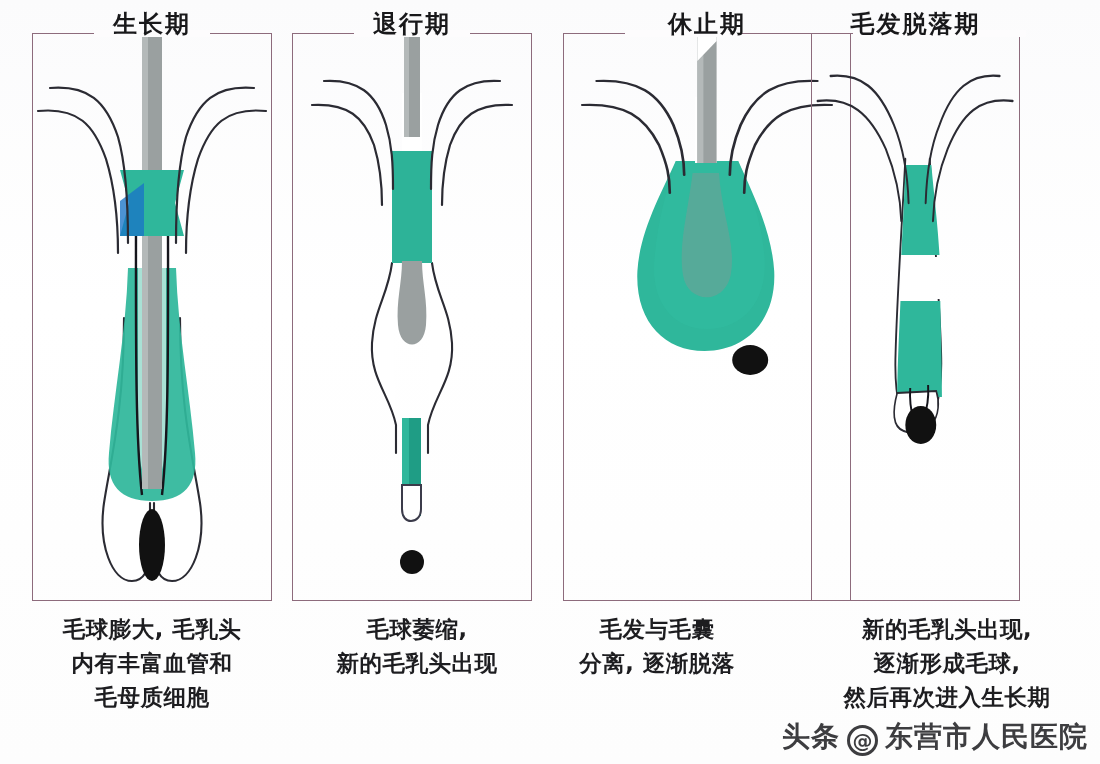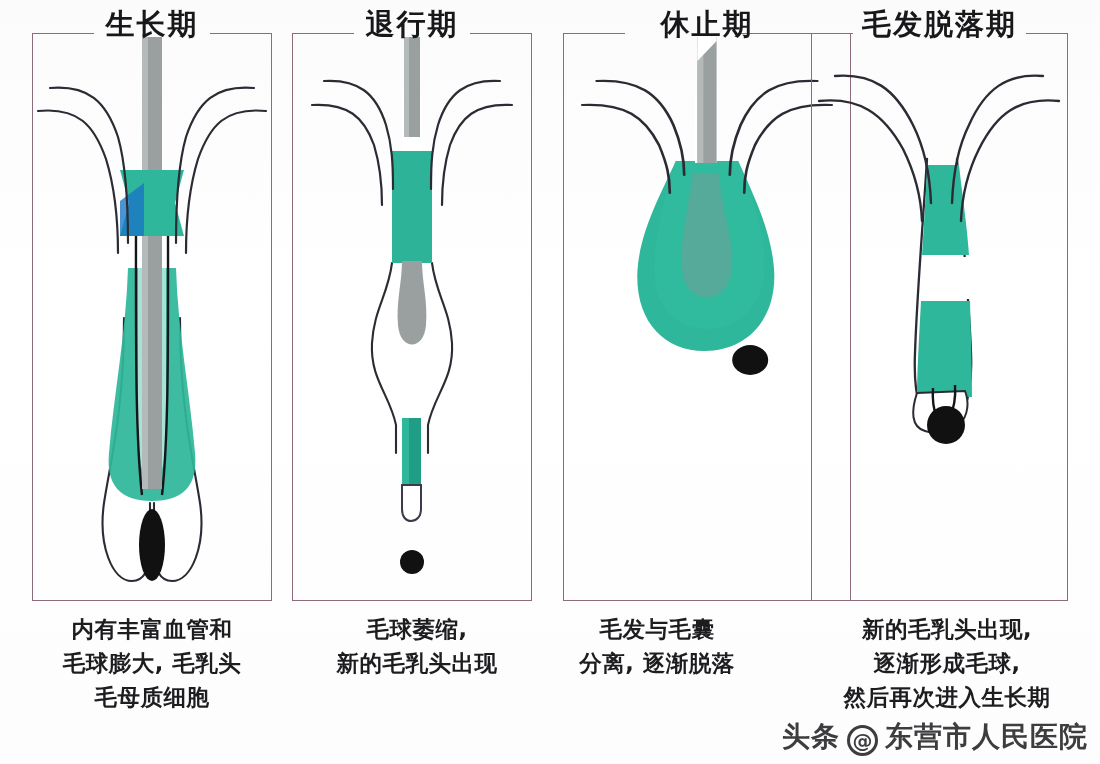--- a/index.html
+++ b/index.html
@@ -49,40 +49,40 @@
   }
 
   .panel-title {
     position: absolute;
     top: -26px;
     left: 0;
     width: 100%;
     text-align: center;
     z-index: 4;
     font-family: Liberation Serif, serif;
-    font-size: 29px;
+    font-size: 24px;
     font-weight: bold;
     color: #18181a;
     letter-spacing: 2px;
     line-height: 34px;
     white-space: nowrap;
   }
 
   .panel-art {
     position: absolute;
     inset: 0;
     overflow: visible;
   }
   .panel-art svg { display: block; width: 100%; height: 100%; }
 
   
   #panel-0 { left: 32px;  width: 240px; }
   #panel-1 { left: 292px; width: 240px; }
   #panel-2 { left: 563px; width: 288px; }
-  #panel-3 { left: 811px; width: 257px; }
+  #panel-3 { left: 811px; width: 209px; }
 
   #panel-0 .title-gap { left: 62px;  width: 116px; }
   #panel-1 .title-gap { left: 62px;  width: 116px; }
   #panel-2 .title-gap { left: 62px;  width: 116px; }
   #panel-3 .title-gap { left: 42px;  width: 173px; }
 
   
   #captions {
     position: absolute;
     left: 0;
@@ -280,22 +280,22 @@
 
         <circle cx="135" cy="392" r="19" fill="#111111"></circle>
       </svg>
     </div>
   </div>
 
 </div>
 
 <div id="captions">
   <div class="caption" id="caption-0">
+    <span class="cl">毛球膨大, 毛乳头</span>
     <span class="cl">内有丰富血管和</span>
-    <span class="cl">毛球膨大, 毛乳头</span>
     <span class="cl">毛母质细胞</span>
   </div>
   <div class="caption" id="caption-1">
     <span class="cl">毛球萎缩,</span>
     <span class="cl">新的毛乳头出现</span>
   </div>
   <div class="caption" id="caption-2">
     <span class="cl">毛发与毛囊</span>
     <span class="cl">分离, 逐渐脱落</span>
   </div>

